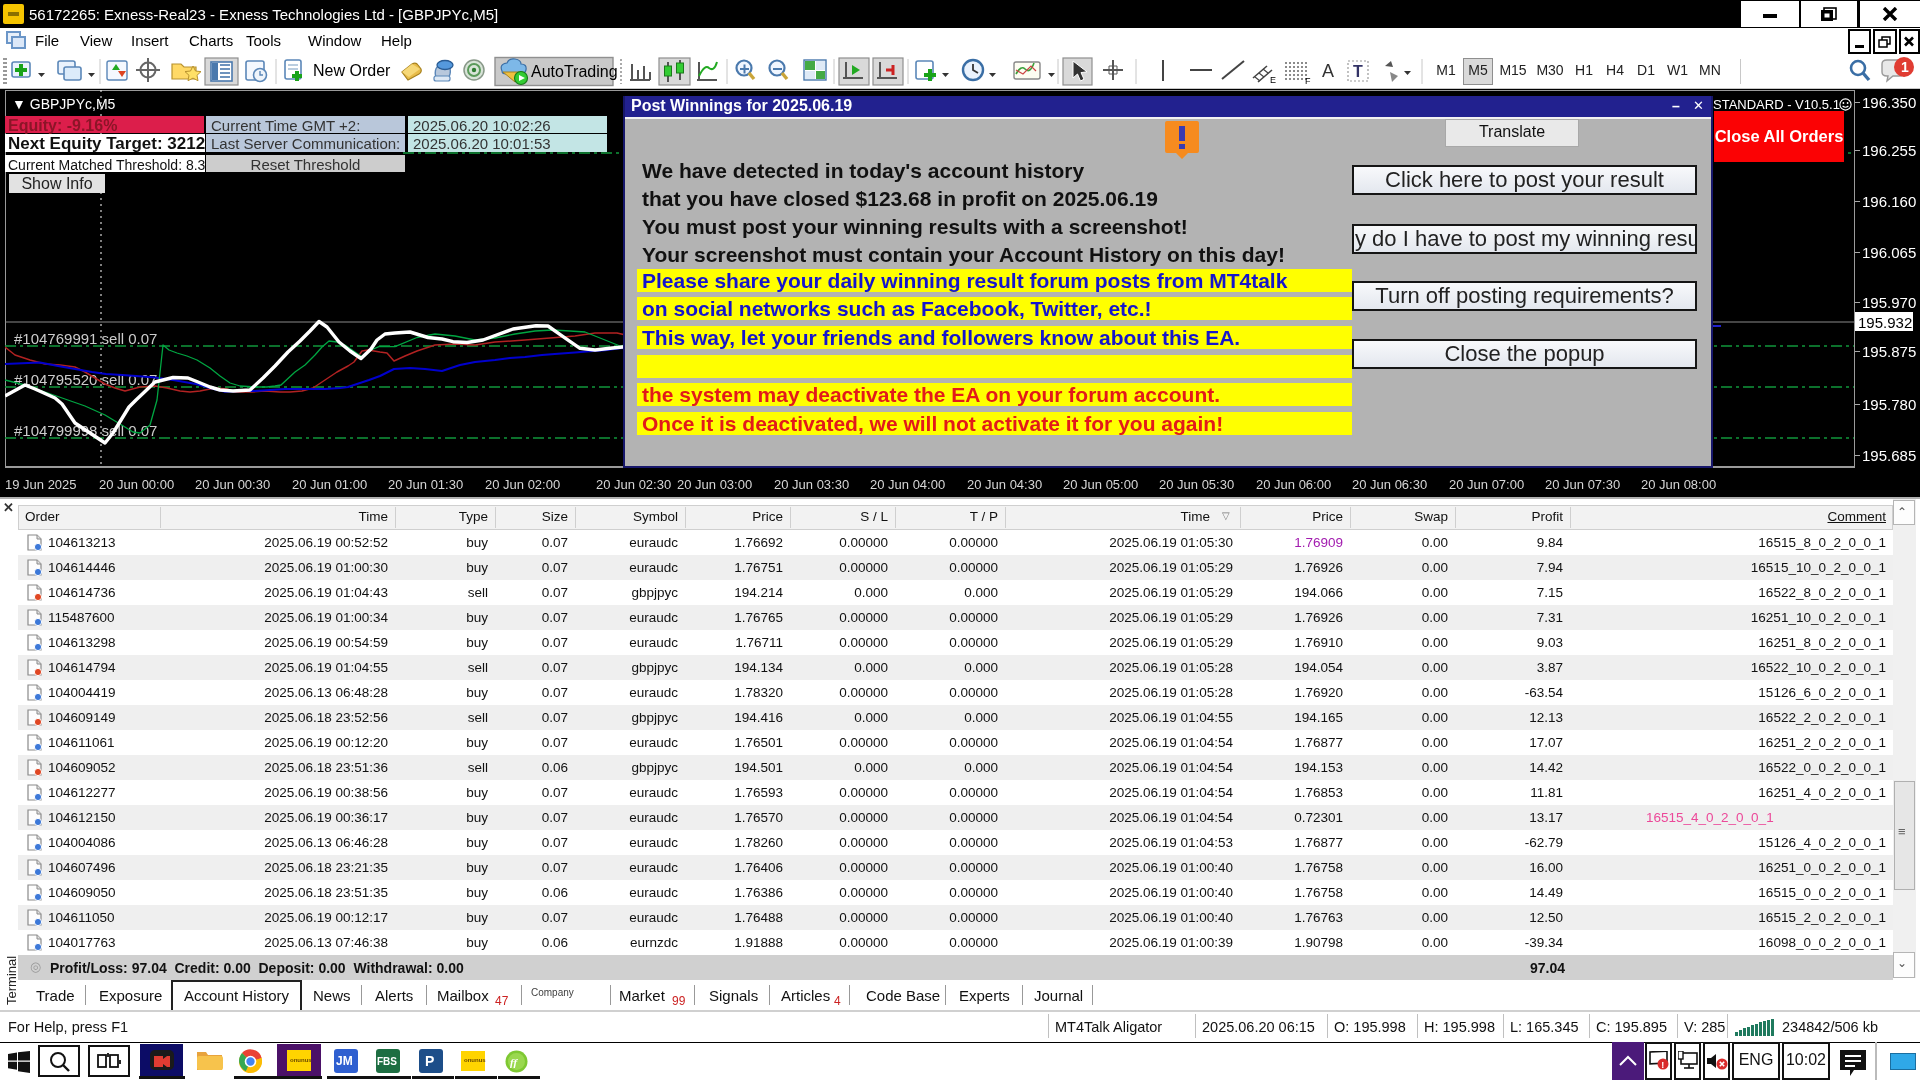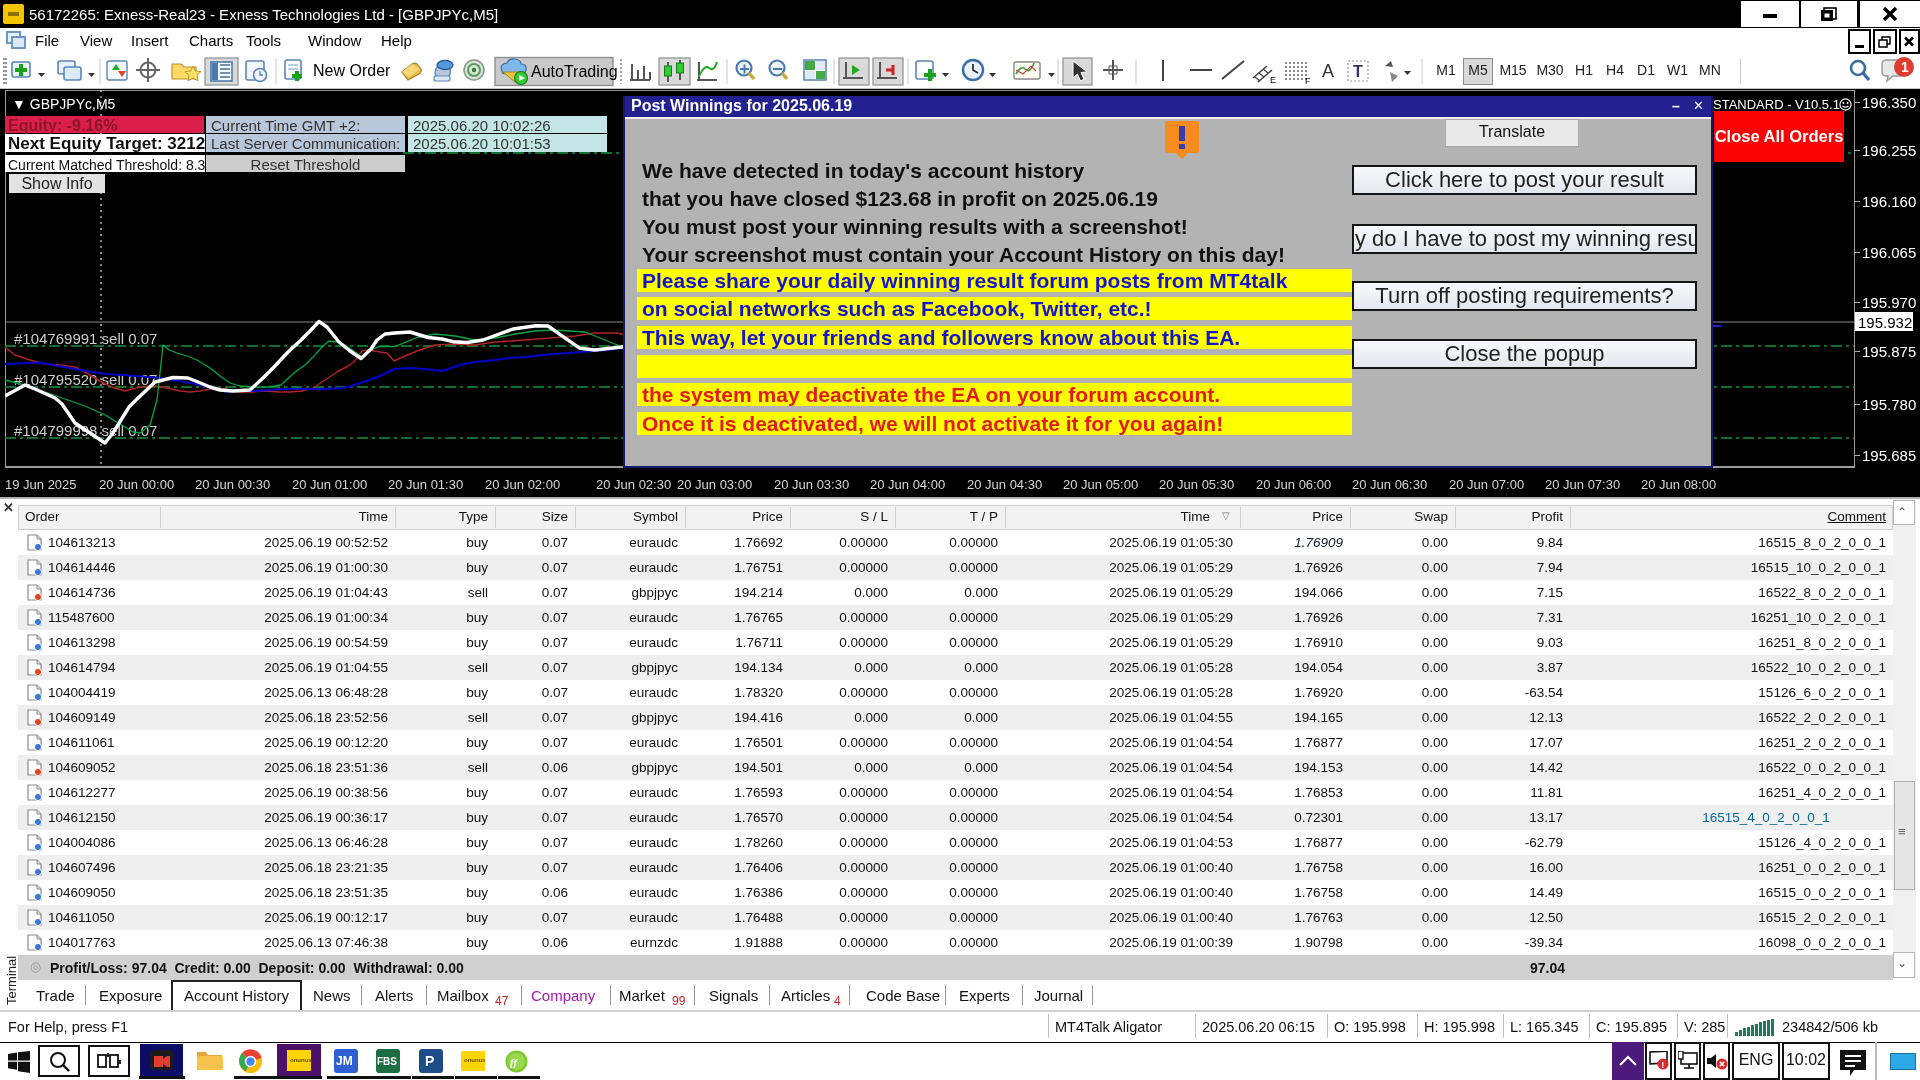--- a/index.html
+++ b/index.html
@@ -333,21 +333,21 @@
   </svg>
 <div class="tx" style="left:48px;top:535px;color:#111;font-size:13.5px;">104613213</div>
 <div class="tx" style="left:148px;top:535px;width:240px;text-align:right;color:#111;font-size:13.5px;">2025.06.19 00:52:52</div>
 <div class="tx" style="left:248px;top:535px;width:240px;text-align:right;color:#111;font-size:13.5px;">buy</div>
 <div class="tx" style="left:328px;top:535px;width:240px;text-align:right;color:#111;font-size:13.5px;">0.07</div>
 <div class="tx" style="left:438px;top:535px;width:240px;text-align:right;color:#111;font-size:13.5px;">euraudc</div>
 <div class="tx" style="left:543px;top:535px;width:240px;text-align:right;color:#111;font-size:13.5px;">1.76692</div>
 <div class="tx" style="left:648px;top:535px;width:240px;text-align:right;color:#111;font-size:13.5px;">0.00000</div>
 <div class="tx" style="left:758px;top:535px;width:240px;text-align:right;color:#111;font-size:13.5px;">0.00000</div>
 <div class="tx" style="left:993px;top:535px;width:240px;text-align:right;color:#111;font-size:13.5px;">2025.06.19 01:05:30</div>
-<div class="tx" style="left:1103px;top:535px;width:240px;text-align:right;color:#0f172a;font-size:13.5px;font-style:italic;">1.76909</div>
+<div class="tx" style="left:1103px;top:535px;width:240px;text-align:right;color:#a21caf;font-size:13.5px;">1.76909</div>
 <div class="tx" style="left:1208px;top:535px;width:240px;text-align:right;color:#111;font-size:13.5px;">0.00</div>
 <div class="tx" style="left:1323px;top:535px;width:240px;text-align:right;color:#111;font-size:13.5px;">9.84</div>
 <div class="tx" style="left:1646px;top:535px;width:240px;text-align:right;color:#111;font-size:13.5px;">16515_8_0_2_0_0_1</div>
 <div class="a" style="left:18px;top:555px;width:1875px;height:25px;background:#efefef;"></div>
 <svg class="a" style="left:26px;top:559px;" width="17" height="17" viewBox="0 0 17 17">
 <path d="M2 1 h9 l4 4 v11 h-13 z" fill="#fdfdfd" stroke="#8a8a8a" stroke-width="1.2"></path>
 <path d="M11 1 l0 4 l4 0" fill="#e0e0e0" stroke="#8a8a8a" stroke-width="1"></path>
 <circle cx="12" cy="13" r="3.6" fill="#3c78d8" stroke="#fff" stroke-width="1"></circle>
   </svg>
 <div class="tx" style="left:48px;top:560px;color:#111;font-size:13.5px;">104614446</div>
@@ -545,21 +545,21 @@
 <div class="tx" style="left:248px;top:810px;width:240px;text-align:right;color:#111;font-size:13.5px;">buy</div>
 <div class="tx" style="left:328px;top:810px;width:240px;text-align:right;color:#111;font-size:13.5px;">0.07</div>
 <div class="tx" style="left:438px;top:810px;width:240px;text-align:right;color:#111;font-size:13.5px;">euraudc</div>
 <div class="tx" style="left:543px;top:810px;width:240px;text-align:right;color:#111;font-size:13.5px;">1.76570</div>
 <div class="tx" style="left:648px;top:810px;width:240px;text-align:right;color:#111;font-size:13.5px;">0.00000</div>
 <div class="tx" style="left:758px;top:810px;width:240px;text-align:right;color:#111;font-size:13.5px;">0.00000</div>
 <div class="tx" style="left:993px;top:810px;width:240px;text-align:right;color:#111;font-size:13.5px;">2025.06.19 01:04:54</div>
 <div class="tx" style="left:1103px;top:810px;width:240px;text-align:right;color:#111;font-size:13.5px;">0.72301</div>
 <div class="tx" style="left:1208px;top:810px;width:240px;text-align:right;color:#111;font-size:13.5px;">0.00</div>
 <div class="tx" style="left:1323px;top:810px;width:240px;text-align:right;color:#111;font-size:13.5px;">13.17</div>
-<div class="tx" style="left:1646px;top:810px;width:240px;text-align:center;color:#0369a1;font-size:13.5px;">16515_4_0_2_0_0_1</div>
+<div class="tx" style="left:1646px;top:810px;width:240px;text-align:left;color:#ec4899;font-size:13.5px;">16515_4_0_2_0_0_1</div>
 <div class="a" style="left:18px;top:830px;width:1875px;height:25px;background:#ffffff;"></div>
 <svg class="a" style="left:26px;top:834px;" width="17" height="17" viewBox="0 0 17 17">
 <path d="M2 1 h9 l4 4 v11 h-13 z" fill="#fdfdfd" stroke="#8a8a8a" stroke-width="1.2"></path>
 <path d="M11 1 l0 4 l4 0" fill="#e0e0e0" stroke="#8a8a8a" stroke-width="1"></path>
 <circle cx="12" cy="13" r="3.6" fill="#3c78d8" stroke="#fff" stroke-width="1"></circle>
   </svg>
 <div class="tx" style="left:48px;top:835px;color:#111;font-size:13.5px;">104004086</div>
 <div class="tx" style="left:148px;top:835px;width:240px;text-align:right;color:#111;font-size:13.5px;">2025.06.13 06:46:28</div>
 <div class="tx" style="left:248px;top:835px;width:240px;text-align:right;color:#111;font-size:13.5px;">buy</div>
 <div class="tx" style="left:328px;top:835px;width:240px;text-align:right;color:#111;font-size:13.5px;">0.07</div>
@@ -659,21 +659,21 @@
 <div class="tx" style="left:30px;top:959px;color:#999;font-size:13px;">◎</div>
 <div class="tx" style="left:50px;top:960px;color:#111;font-size:14px;font-weight:bold;">Profit/Loss: 97.04&nbsp;&nbsp;Credit: 0.00&nbsp;&nbsp;Deposit: 0.00&nbsp;&nbsp;Withdrawal: 0.00</div>
 <div class="tx" style="left:1465px;top:960px;width:100px;text-align:right;color:#111;font-size:14px;font-weight:bold;">97.04</div>
 <div class="a" style="left:0;top:980px;width:1920px;height:30px;background:#fff;"></div>
 <div class="tx" style="left:36px;top:987px;color:#111;font-size:15px;">Trade</div>
 <div class="tx" style="left:99px;top:987px;color:#111;font-size:15px;">Exposure</div>
 <div class="tx" style="left:184px;top:987px;color:#111;font-size:15px;">Account History</div>
 <div class="tx" style="left:313px;top:987px;color:#111;font-size:15px;">News</div>
 <div class="tx" style="left:375px;top:987px;color:#111;font-size:15px;">Alerts</div>
 <div class="tx" style="left:437px;top:987px;color:#111;font-size:15px;">Mailbox</div>
-<div class="tx" style="left:531px;top:987px;color:#a21caf;font-size:15px;">Company</div>
+<div class="tx" style="left:531px;top:987px;color:#404040;font-size:10px;">Company</div>
 <div class="tx" style="left:619px;top:987px;color:#111;font-size:15px;">Market</div>
 <div class="tx" style="left:709px;top:987px;color:#111;font-size:15px;">Signals</div>
 <div class="tx" style="left:781px;top:987px;color:#111;font-size:15px;">Articles</div>
 <div class="tx" style="left:866px;top:987px;color:#111;font-size:15px;">Code Base</div>
 <div class="tx" style="left:959px;top:987px;color:#111;font-size:15px;">Experts</div>
 <div class="tx" style="left:1034px;top:987px;color:#111;font-size:15px;">Journal</div>
 <div class="tx" style="left:495px;top:994px;color:#cc2222;font-size:12px;">47</div>
 <div class="tx" style="left:672px;top:994px;color:#cc2222;font-size:12px;">99</div>
 <div class="tx" style="left:834px;top:994px;color:#cc2222;font-size:12px;">4</div>
 <div class="a" style="left:85px;top:985px;width:1px;height:20px;background:#999;"></div>

